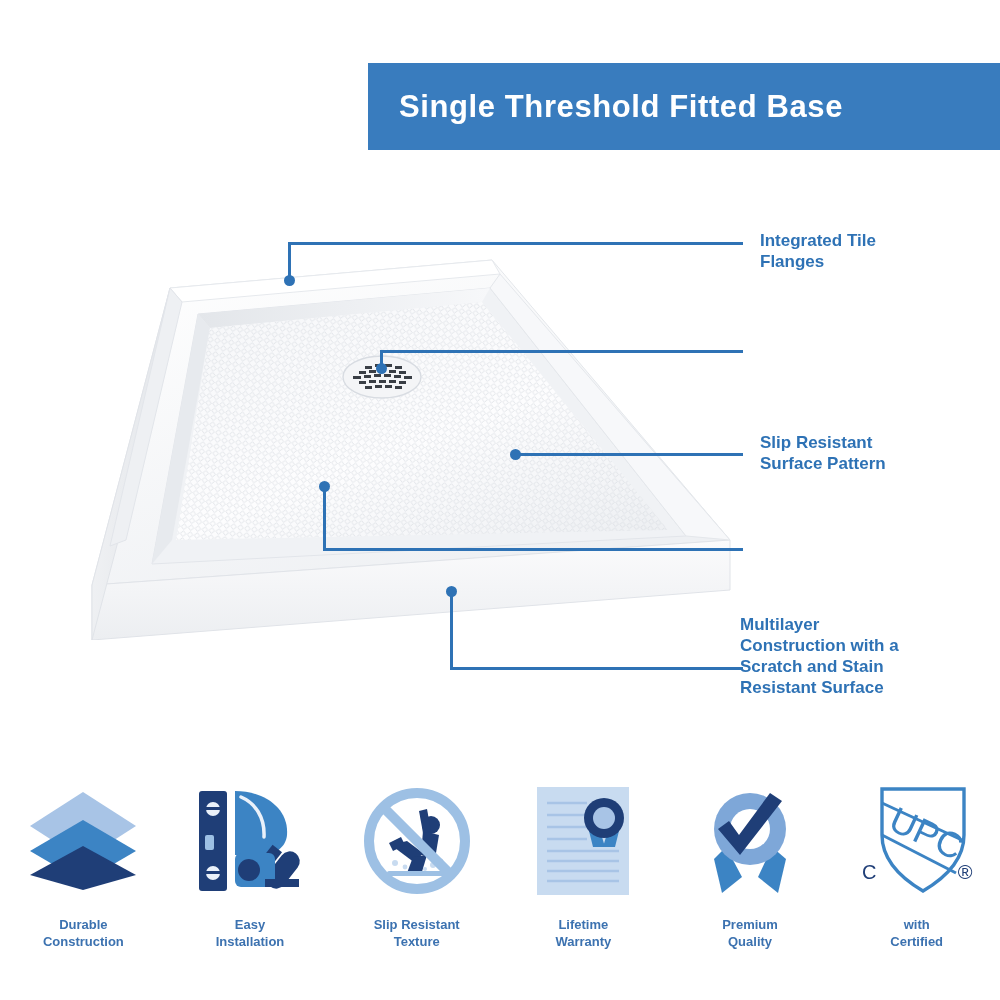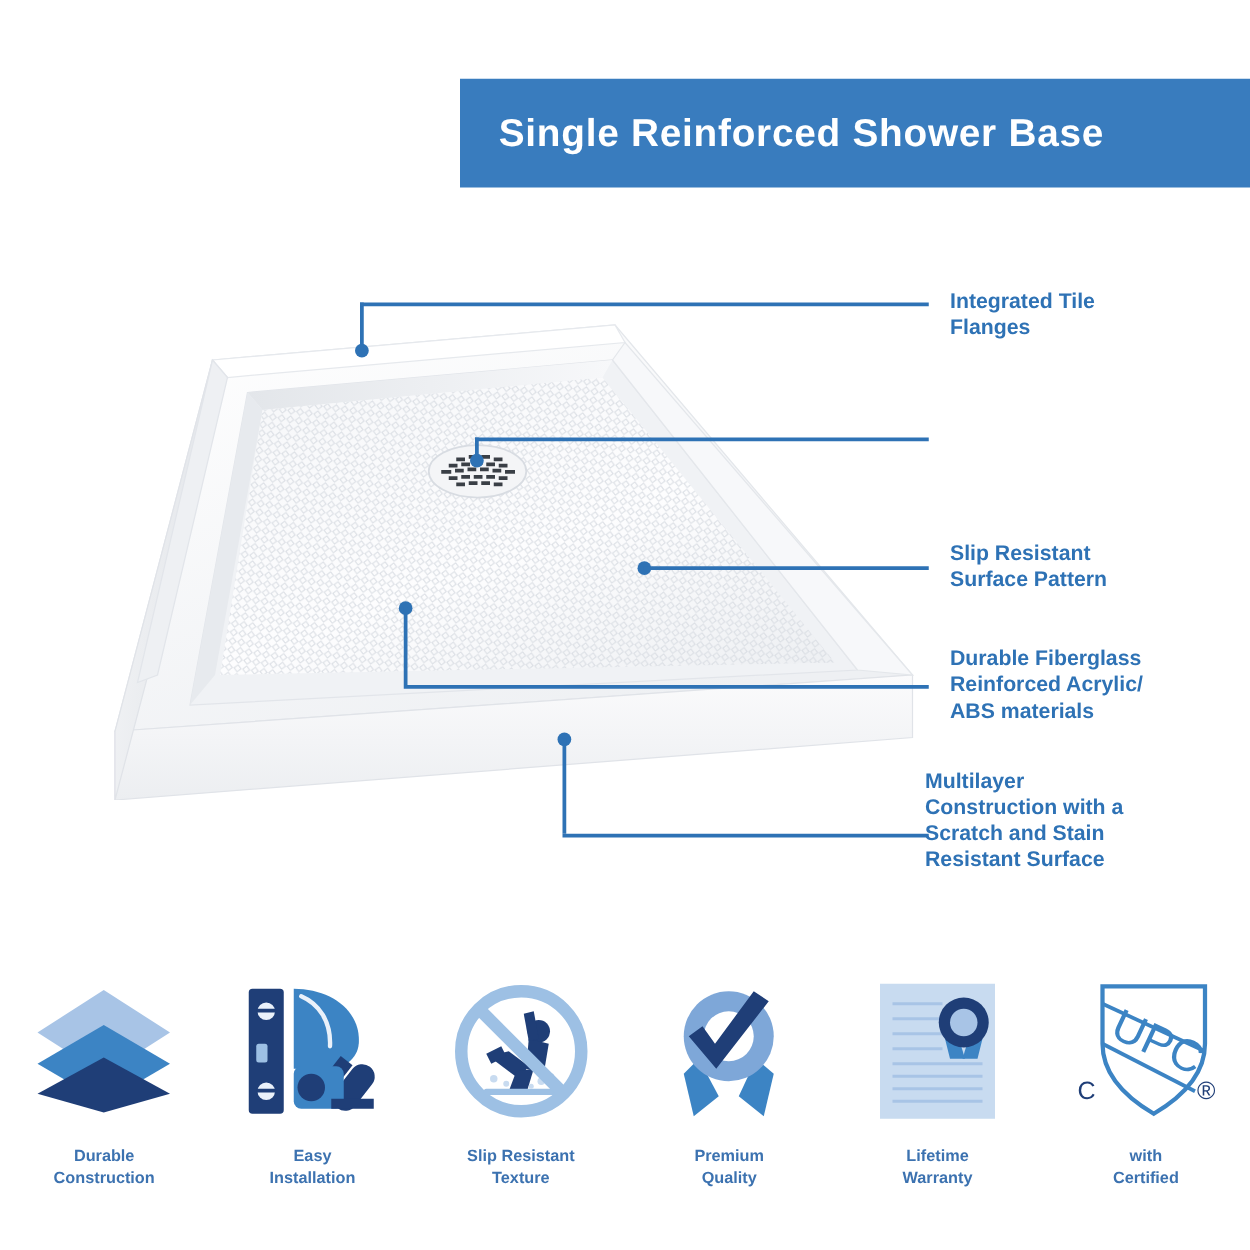--- a/index.html
+++ b/index.html
@@ -81,21 +81,21 @@
     text-align: center;
     white-space: pre-line;
   }
 </style>
 </head>
 <body>
 
 <div id="page">
 
   <div class="banner">
-    <div class="banner-title">Single Reinforced Shower Base</div>
+    <div class="banner-title">Single Threshold Fitted Base</div>
   </div>
 
   <div class="product">
     <svg width="720" height="400" viewBox="0 0 720 400">
       <defs>
         <linearGradient id="topFace" x1="0" y1="0" x2="0.35" y2="1">
           <stop offset="0%" stop-color="#ffffff"></stop>
           <stop offset="100%" stop-color="#f2f3f5"></stop>
         </linearGradient>
         <linearGradient id="frontFace" x1="0" y1="0" x2="0" y2="1">
@@ -202,23 +202,20 @@
   <div class="lead">
     <div class="dot" style="left:446px; top:586px;"></div>
     <div class="v" style="left:450px; top:591px; height:76px;"></div>
     <div class="h" style="left:450px; top:667px; width:293px;"></div>
   </div>
 
   <div class="callout" style="left: 760px; top: 230px; white-space: pre-line;">Integrated Tile
 Flanges</div>
   <div class="callout" style="left: 760px; top: 432px; white-space: pre-line;">Slip Resistant
 Surface Pattern</div>
-  <div class="callout" style="left: 760px; top: 516px; white-space: pre-line;">Durable Fiberglass
-Reinforced Acrylic/
-ABS materials</div>
   <div class="callout" style="left: 740px; top: 614px; white-space: pre-line;">Multilayer
 Construction with a
 Scratch and Stain
 Resistant Surface</div>
 
   <div class="features">
 
     <div class="feature">
       <div class="feature-icon">
         <svg width="112" height="104" viewBox="0 0 112 104">
@@ -280,34 +277,20 @@
           </g>
           <line x1="22" y1="22" x2="90" y2="90" stroke="#9DC0E4" stroke-width="10" stroke-linecap="butt"></line>
         </svg>
       </div>
       <div class="feature-label">Slip Resistant
 Texture</div>
     </div>
 
     <div class="feature">
       <div class="feature-icon">
-        <svg width="108" height="112" viewBox="0 0 108 112">
-          <path d="M30 62 L18 74 L26 108 L46 92 Z" fill="#3C84C4"></path>
-          <path d="M76 62 L90 74 L82 108 L62 92 Z" fill="#3C84C4"></path>
-          <circle cx="54" cy="44" r="36" fill="#7EA7D8"></circle>
-          <circle cx="54" cy="44" r="20" fill="#FFFFFF"></circle>
-          <path d="M22 44 L44 70 L86 16 L74 8 L43 50 L33 36 Z" fill="#1F3E77"></path>
-        </svg>
-      </div>
-      <div class="feature-label">Premium
-Quality</div>
-    </div>
-
-    <div class="feature">
-      <div class="feature-icon">
         <svg width="104" height="112" viewBox="0 0 104 112">
           <rect x="6" y="2" width="92" height="108" fill="#C8DBF0"></rect>
           <g stroke="#A8C4E6" stroke-width="2.4">
             <line x1="16" y1="18" x2="56" y2="18"></line>
               <line x1="16" y1="30" x2="56" y2="30"></line>
             <line x1="16" y1="42" x2="56" y2="42"></line>
               <line x1="16" y1="54" x2="56" y2="54"></line>
             <line x1="16" y1="66" x2="88" y2="66"></line>
               <line x1="16" y1="76" x2="88" y2="76"></line>
             <line x1="16" y1="86" x2="88" y2="86"></line>
@@ -318,20 +301,34 @@
           <circle cx="73" cy="33" r="20" fill="#1F3E77"></circle>
           <circle cx="73" cy="33" r="11" fill="#A8C4E6"></circle>
         </svg>
       </div>
       <div class="feature-label">Lifetime
 Warranty</div>
     </div>
 
     <div class="feature">
       <div class="feature-icon">
+        <svg width="108" height="112" viewBox="0 0 108 112">
+          <path d="M30 62 L18 74 L26 108 L46 92 Z" fill="#3C84C4"></path>
+          <path d="M76 62 L90 74 L82 108 L62 92 Z" fill="#3C84C4"></path>
+          <circle cx="54" cy="44" r="36" fill="#7EA7D8"></circle>
+          <circle cx="54" cy="44" r="20" fill="#FFFFFF"></circle>
+          <path d="M22 44 L44 70 L86 16 L74 8 L43 50 L33 36 Z" fill="#1F3E77"></path>
+        </svg>
+      </div>
+      <div class="feature-label">Premium
+Quality</div>
+    </div>
+
+    <div class="feature">
+      <div class="feature-icon">
         <svg width="130" height="116" viewBox="0 0 130 116">
           <path d="M30 6 L112 6 L112 52 C112 80, 88 98, 71 108 C54 98, 30 80, 30 52 Z" fill="none" stroke="#3C84C4" stroke-width="3.4"></path>
           <line x1="30" y1="20" x2="112" y2="58" stroke="#3C84C4" stroke-width="3"></line>
           <line x1="30" y1="52" x2="104" y2="90" stroke="#3C84C4" stroke-width="3"></line>
           <text x="71" y="62" fill="#3C84C4" font-family="Liberation Sans, sans-serif" font-size="36" text-anchor="middle" transform="rotate(25 71 58)">UPC</text>
           <text x="10" y="96" fill="#1F3E77" font-family="Liberation Sans, sans-serif" font-size="20">C</text>
           <text x="113" y="96" fill="#1F3E77" font-family="Liberation Sans, sans-serif" font-size="20" text-anchor="middle">®</text>
         </svg>
       </div>
       <div class="feature-label">with

